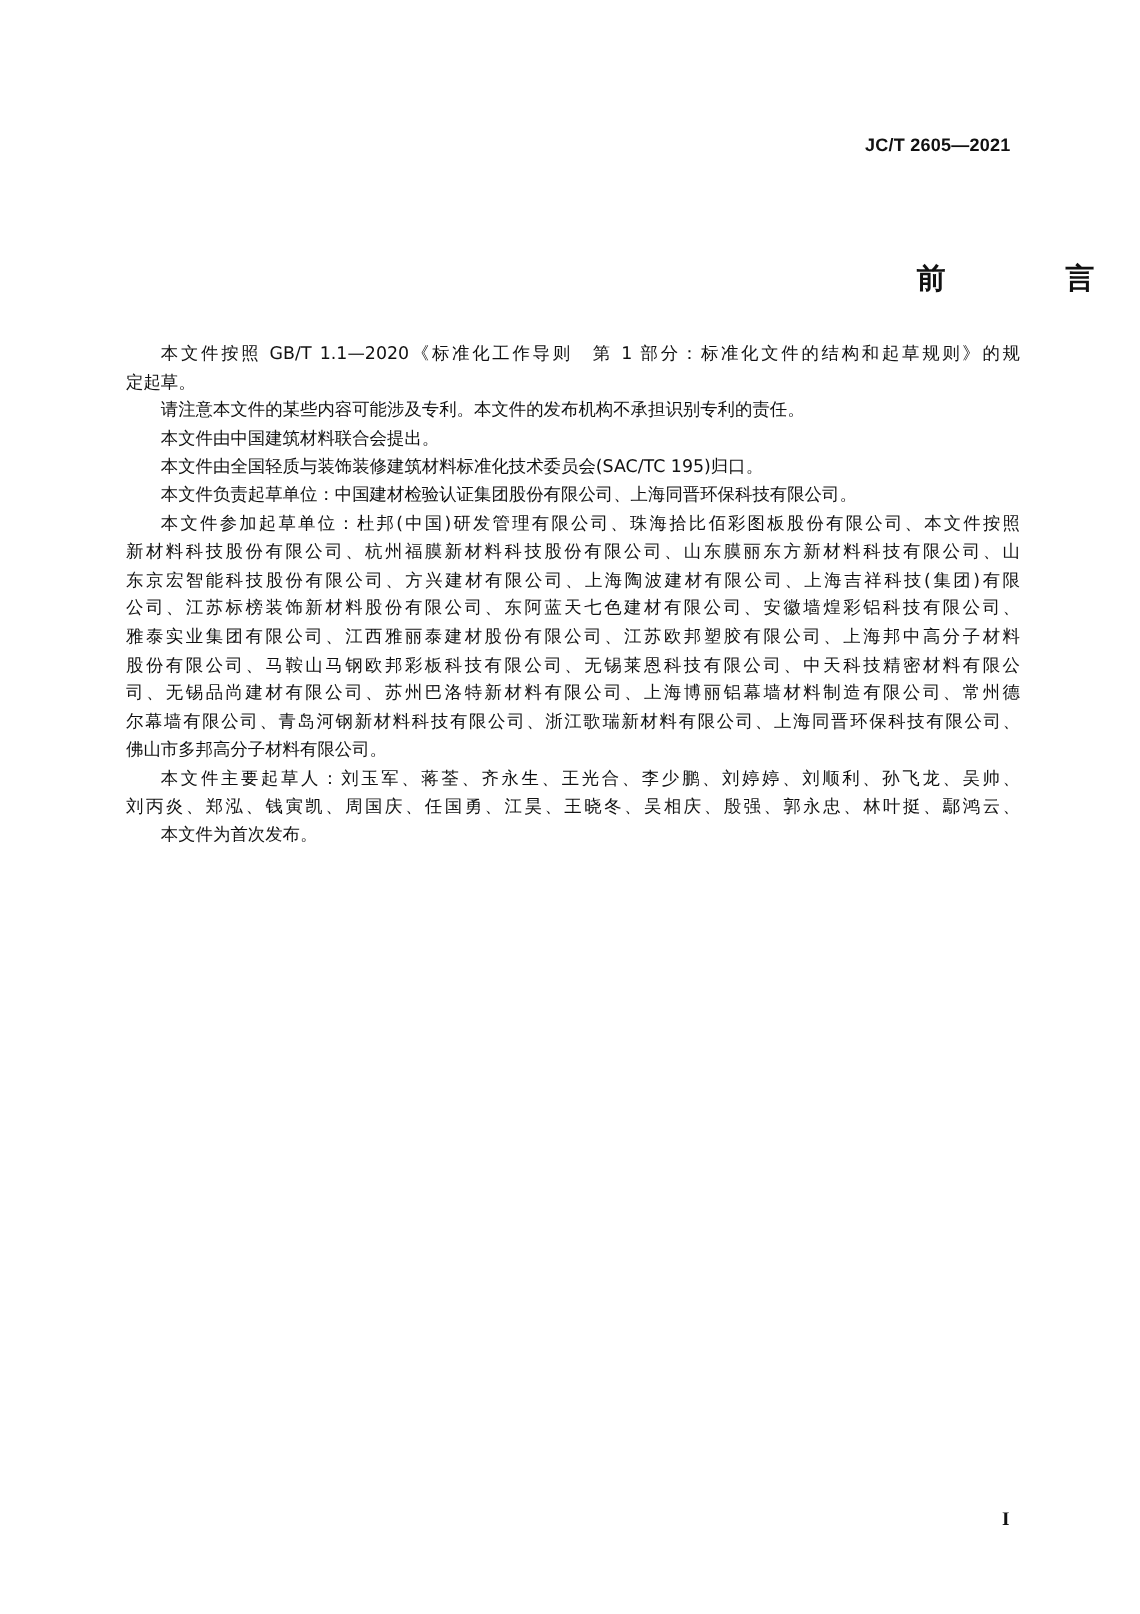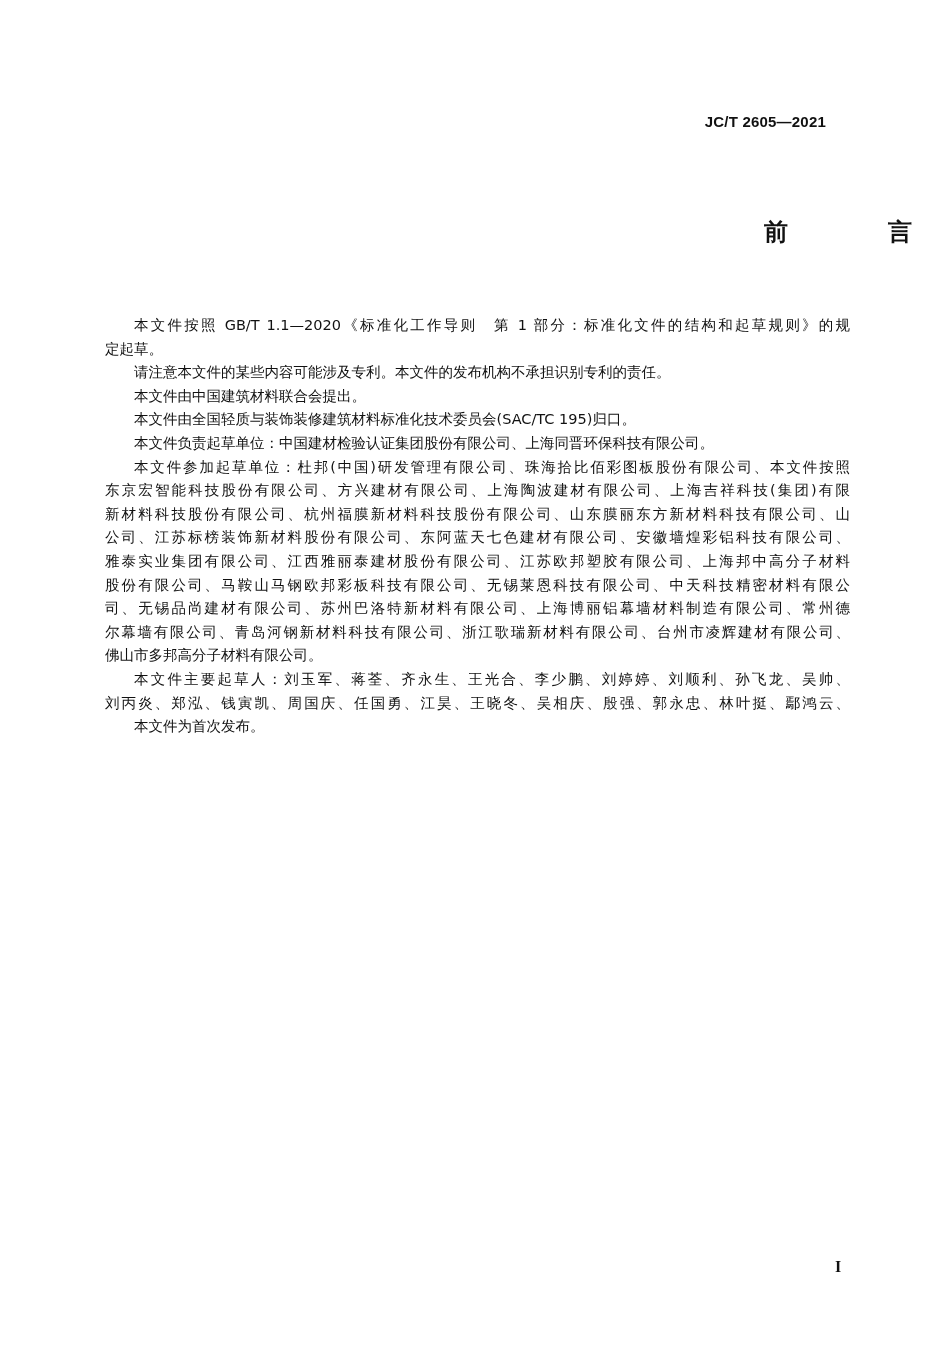--- a/index.html
+++ b/index.html
@@ -1,22 +1,22 @@
 <!DOCTYPE html>
 <html><head>
   <meta charset="utf-8">
   <style>
     html, body { margin: 0; padding: 0; background: #ffffff; }
     body { width: 950px; height: 1345px; position: relative; overflow: hidden;
            font-family: "DejaVu Serif", "Liberation Serif", serif; color: #111; }
-    .std-code { position: absolute; top: 113px; right: 124px; font-family: "Liberation Sans", sans-serif;
+    .std-code { position: absolute; top: 113px; right: 108px; font-family: "Liberation Sans", sans-serif;
                 font-weight: bold; font-size: 15px; letter-spacing: 0.2px; text-align: right; }
     .title { position: absolute; top: 216px; left: 0; width: 950px; text-align: right;
              font-family: "DejaVu Sans", sans-serif; font-weight: bold; font-size: 24px; letter-spacing: 38px; text-indent: 38px; }
-    .body { position: absolute; top: 314px; left: 105px; width: 745px; }
+    .body { position: absolute; top: 284px; left: 105px; width: 745px; }
     .line { height: 23.6px; line-height: 23.6px; font-size: 14.5px; white-space: nowrap;
             font-family: "DejaVu Sans", sans-serif; text-align: justify; text-align-last: justify; }
     .line.indent { padding-left: 29px; }
     .line.last { text-align-last: left; }
     .page-num { position: absolute; top: 1258px; left: 835px; font-family: "Liberation Serif", serif;
                 font-size: 16px; font-weight: bold; }
   </style>
 </head>
 <body>
 
@@ -42,27 +42,27 @@
   <div>
     <div class="line indent last">本文件由全国轻质与装饰装修建筑材料标准化技术委员会(SAC/TC 195)归口。</div>
   </div>
 
   <div>
     <div class="line indent last">本文件负责起草单位：中国建材检验认证集团股份有限公司、上海同晋环保科技有限公司。</div>
   </div>
 
   <div>
     <div class="line indent">本文件参加起草单位：杜邦(中国)研发管理有限公司、珠海拾比佰彩图板股份有限公司、本文件按照</div>
+    <div class="line">新材料科技股份有限公司、杭州福膜新材料科技股份有限公司、山东膜丽东方新材料科技有限公司、山</div>
     <div class="line">东京宏智能科技股份有限公司、方兴建材有限公司、上海陶波建材有限公司、上海吉祥科技(集团)有限</div>
-    <div class="line">新材料科技股份有限公司、杭州福膜新材料科技股份有限公司、山东膜丽东方新材料科技有限公司、山</div>
     <div class="line">公司、江苏标榜装饰新材料股份有限公司、东阿蓝天七色建材有限公司、安徽墙煌彩铝科技有限公司、</div>
     <div class="line">雅泰实业集团有限公司、江西雅丽泰建材股份有限公司、江苏欧邦塑胶有限公司、上海邦中高分子材料</div>
     <div class="line">股份有限公司、马鞍山马钢欧邦彩板科技有限公司、无锡莱恩科技有限公司、中天科技精密材料有限公</div>
     <div class="line">司、无锡品尚建材有限公司、苏州巴洛特新材料有限公司、上海博丽铝幕墙材料制造有限公司、常州德</div>
-    <div class="line">尔幕墙有限公司、青岛河钢新材料科技有限公司、浙江歌瑞新材料有限公司、台州市凌辉建材有限公司、</div>
+    <div class="line">尔幕墙有限公司、青岛河钢新材料科技有限公司、浙江歌瑞新材料有限公司、上海同晋环保科技有限公司、</div>
     <div class="line last">佛山市多邦高分子材料有限公司。</div>
   </div>
 
   <div>
     <div class="line indent">本文件主要起草人：刘玉军、蒋荃、齐永生、王光合、李少鹏、刘婷婷、刘顺利、孙飞龙、吴帅、</div>
     <div class="line">刘丙炎、郑泓、钱寅凯、周国庆、任国勇、江昊、王晓冬、吴相庆、殷强、郭永忠、林叶挺、鄢鸿云、</div>
   </div>
 
   <div>
     <div class="line indent last">本文件为首次发布。</div>

